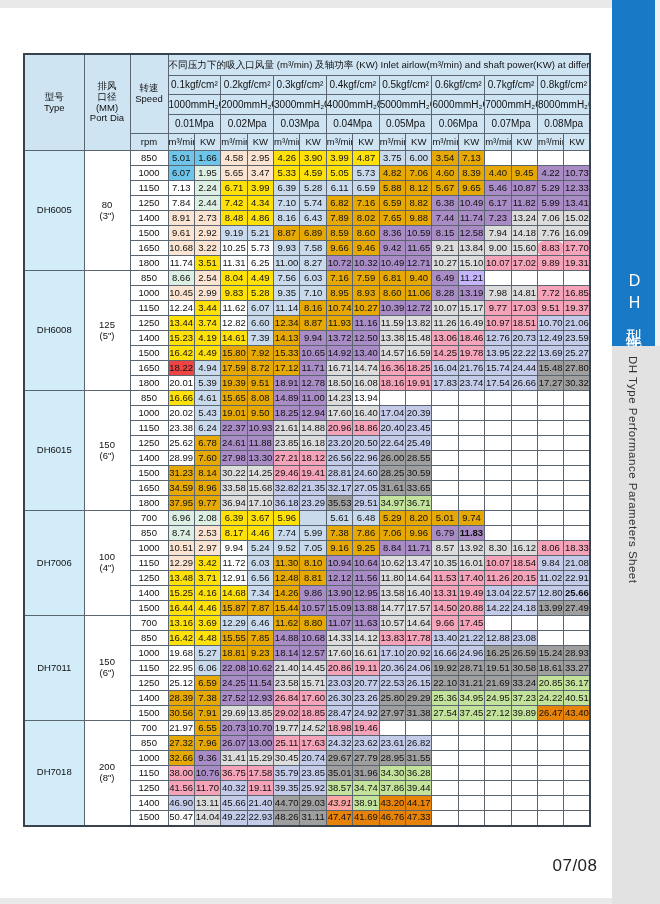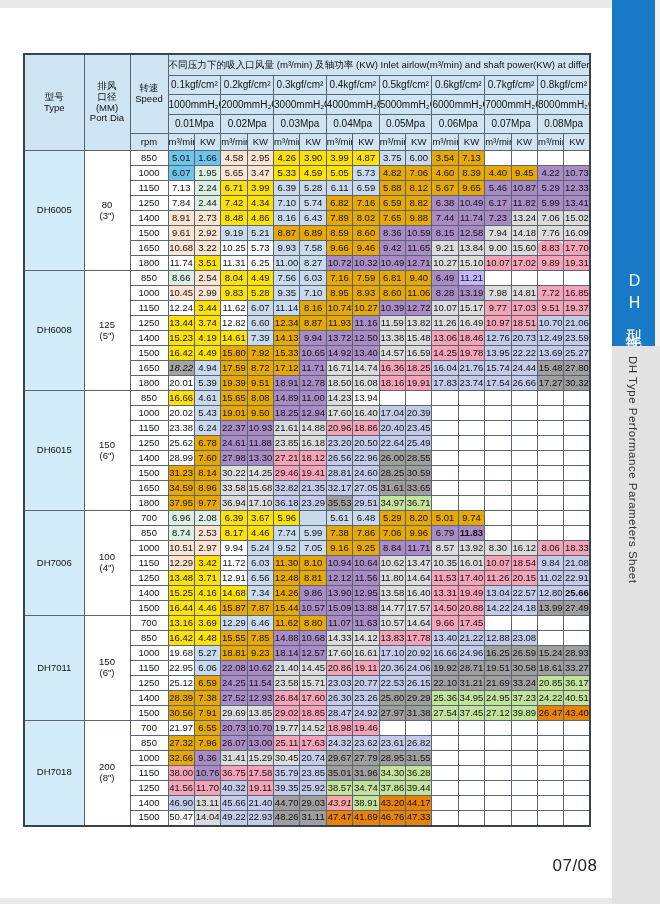--- a/index.html
+++ b/index.html
@@ -407,21 +407,21 @@
         <td style="background: rgb(220, 220, 220);">16.59</td>
         <td style="background: rgb(245, 163, 184);">14.25</td>
         <td style="background: rgb(245, 163, 184);">19.78</td>
         <td style="background: rgb(195, 203, 233);">13.95</td>
         <td style="background: rgb(195, 203, 233);">22.22</td>
         <td style="background: rgb(195, 203, 233);">13.69</td>
         <td style="background: rgb(195, 203, 233);">25.27</td>
       </tr>
       <tr class="data-row">
         <td class="rpm-cell">1650</td>
-        <td style="background: #a3a3a3; font-style: italic;">18.22</td>
+        <td style="background: #ef4444;">18.22</td>
         <td style="background: rgb(201, 218, 237);">4.94</td>
         <td style="background: rgb(229, 168, 4);">17.59</td>
         <td style="background: rgb(229, 168, 4);">8.72</td>
         <td style="background: rgb(229, 168, 4);">17.12</td>
         <td style="background: rgb(169, 140, 198);">11.71</td>
         <td style="background: rgb(220, 220, 220);">16.71</td>
         <td style="background: rgb(220, 220, 220);">14.74</td>
         <td style="background: rgb(245, 163, 184);">16.36</td>
         <td style="background: rgb(245, 163, 184);">18.25</td>
         <td style="background: rgb(195, 203, 233);">16.04</td>
@@ -888,21 +888,21 @@
         <td rowspan="7" class="port-cell">
           <div>200</div>
           <div>(8")</div>
         </td>
         <td class="rpm-cell">700</td>
         <td>21.97</td>
         <td style="background: rgb(229, 168, 4);">6.55</td>
         <td style="background: rgb(169, 140, 198);">20.73</td>
         <td style="background: rgb(169, 140, 198);">10.70</td>
         <td style="background: rgb(220, 220, 220);">19.77</td>
-        <td style="background: rgb(220, 220, 220);">14.52</td>
+        <td style="background: rgb(220, 220, 220); font-style: italic;">14.52</td>
         <td style="background: rgb(245, 163, 184);">18.98</td>
         <td style="background: rgb(245, 163, 184);">19.46</td>
         <td></td>
         <td></td>
         <td></td>
         <td></td>
         <td></td>
         <td></td>
         <td></td>
         <td></td>

